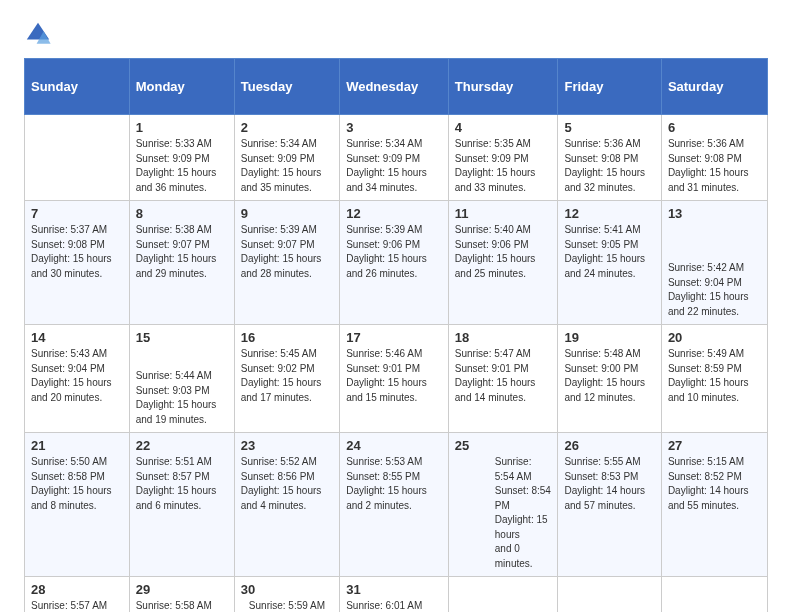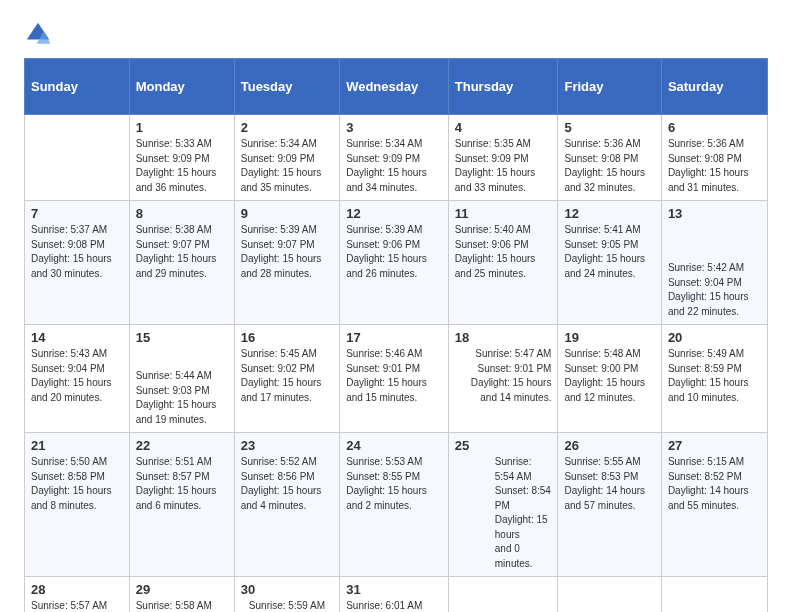--- a/index.html
+++ b/index.html
@@ -251,21 +251,21 @@
           </td>
           <td>
             <span class="day-num">17</span>
             <div class="day-info" style="white-space: pre-line;">Sunrise: 5:46 AM
 Sunset: 9:01 PM
 Daylight: 15 hours
 and 15 minutes.</div>
           </td>
           <td>
             <span class="day-num">18</span>
-            <div class="day-info" style="white-space: pre-line; text-align: right;">Sunrise: 5:47 AM
+            <div class="day-info" style="white-space: pre-line;">Sunrise: 5:47 AM
 Sunset: 9:01 PM
 Daylight: 15 hours
 and 14 minutes.</div>
           </td>
           <td>
             <span class="day-num">19</span>
             <div class="day-info" style="white-space: pre-line;">Sunrise: 5:48 AM
 Sunset: 9:00 PM
 Daylight: 15 hours
 and 12 minutes.</div>

